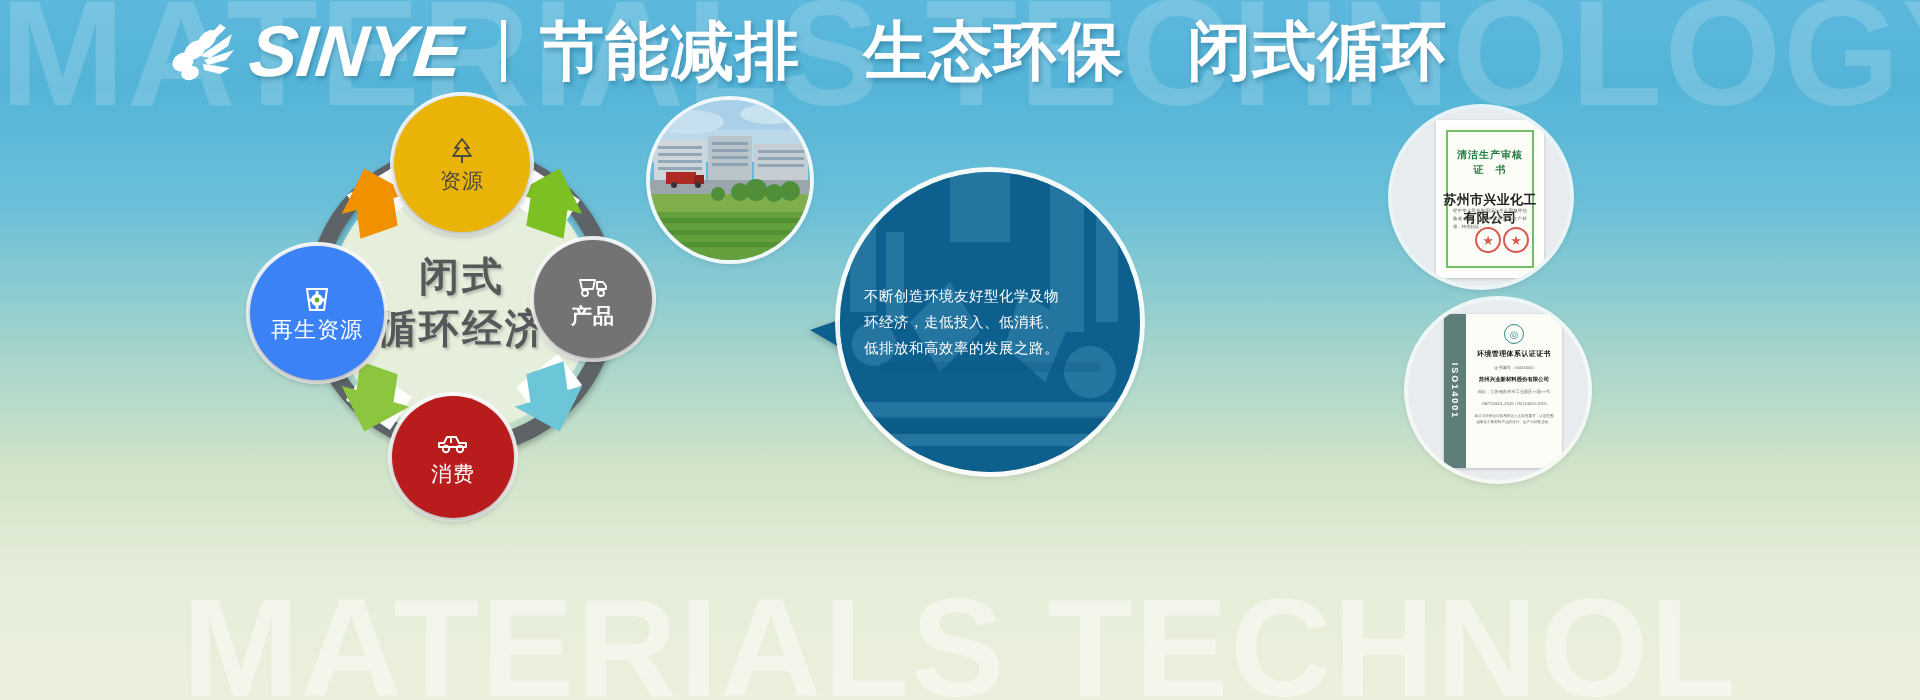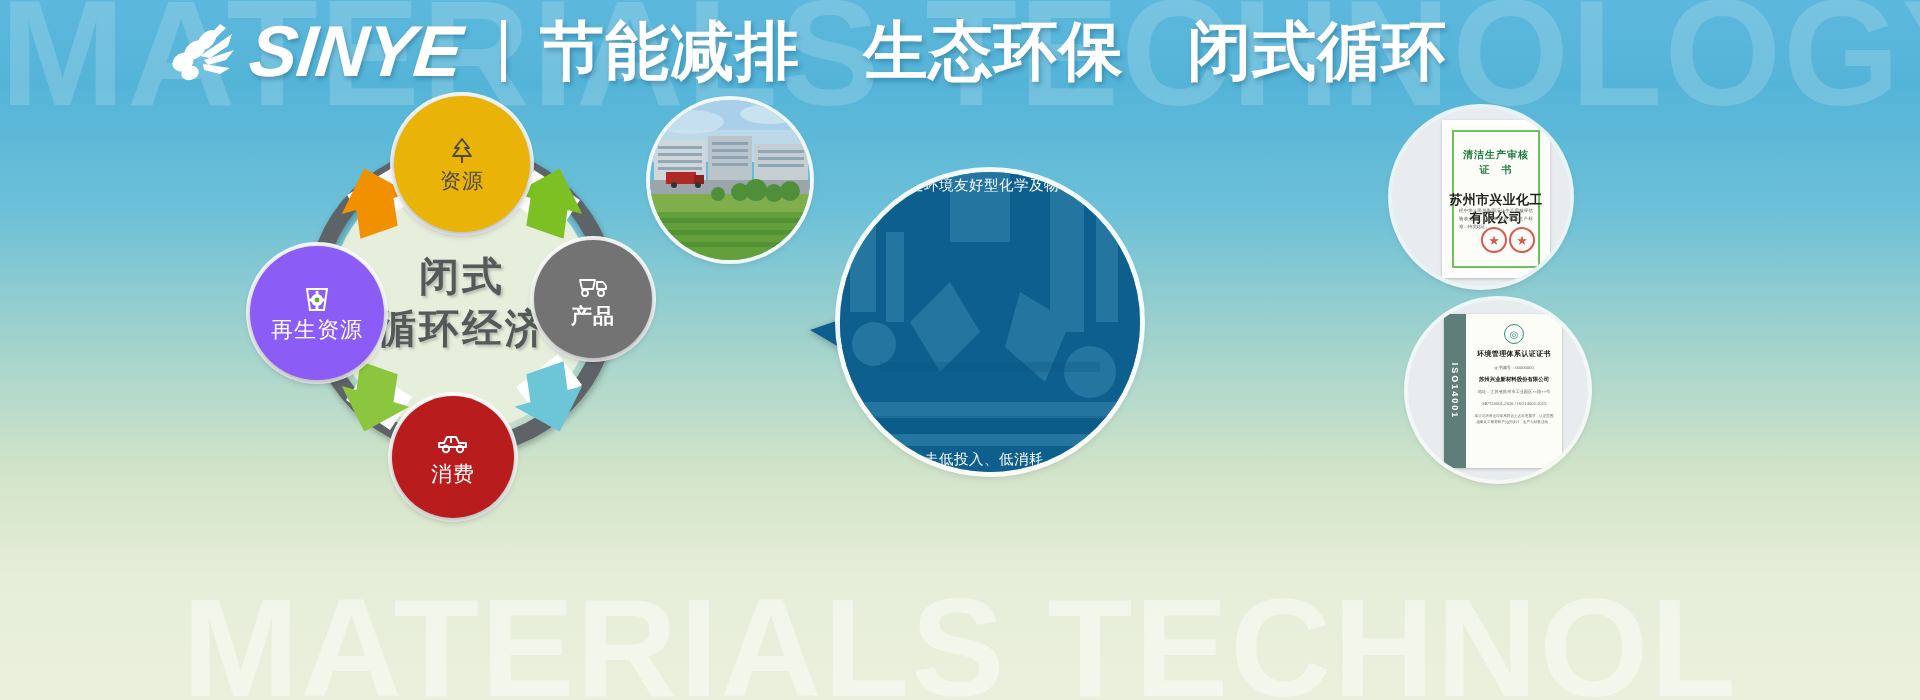--- a/index.html
+++ b/index.html
@@ -66,39 +66,39 @@
     display:flex; flex-direction:column; align-items:center; justify-content:center;
     box-shadow:0 3px 7px rgba(0,0,0,.3), 0 0 0 4px rgba(255,255,255,.92);
     z-index:10;
   }
   .node-label { font-size:21px; color:#fff; letter-spacing:1px; margin-top:2px; line-height:24px; }
   .node-icon { width:36px; height:32px; }
   .n-res   { left:132px; top:-4px;   width:136px; height:136px; background:#eab308; }
   .n-res .node-label { color:#4d4a42; }
   .n-prod  { left:272px; top:140px;  width:118px; height:118px; background:#737373;font-weight:bold; }
   .n-cons  { left:130px; top:296px;  width:122px; height:122px; background:#b91c1c; }
-  .n-recy  { left:-12px; top:146px;  width:134px; height:134px; background:#8b5cf6; }
+  .n-recy  { left:-12px; top:146px;  width:134px; height:134px; background:#3b82f6; }
   .n-recy .node-label { font-size:22px; }
 
   
   .photo {
     position:absolute; left:650px; top:100px; width:160px; height:160px;
     border-radius:50%; overflow:hidden; z-index:25;
     box-shadow:0 0 0 4px rgba(255,255,255,.9), 0 3px 8px rgba(0,0,0,.18);
   }
 
   
   .bubble {
     position:absolute; left:840px; top:172px; width:300px; height:300px;
     border-radius:50%; overflow:hidden; z-index:25;
     box-shadow:0 0 0 5px rgba(255,255,255,.92), 0 4px 10px rgba(0,0,0,.2);
   }
   .bubble-txt {
     position:absolute; left:0; top:0; width:300px; height:300px;
-    display:flex; flex-direction:column; justify-content:space-between;
+    display:flex; flex-direction:column; justify-content:center;
     padding:0 24px; z-index:4;
     color:#fff; font-size:14.5px; line-height:26px; letter-spacing:.5px;
   }
   .bubble-txt div { text-align:justify; }
   .bubble-tail {
     position:absolute; left:810px; top:310px; width:0; height:0; z-index:24;
     border-top:20px solid transparent;
     border-bottom:34px solid transparent;
     border-right:58px solid #0d5f8e;
     filter:drop-shadow(-2px 2px 3px rgba(0,0,0,.2));
@@ -110,21 +110,21 @@
     background:#e9ecee;
     box-shadow:0 0 0 4px rgba(255,255,255,.85), 0 3px 9px rgba(0,0,0,.18);
   }
   .cert-1 { left:1392px; top:108px; width:178px; height:178px; }
   .cert-2 { left:1408px; top:300px; width:180px; height:180px; }
 
   .cert-paper {
     position:absolute; background:#fdfdf8;
     box-shadow:0 1px 3px rgba(0,0,0,.2);
   }
-  .c1-paper { left:50px; top:12px; width:108px; height:158px; border:5px solid #fff; }
+  .c1-paper { left:44px; top:12px; width:108px; height:158px; border:5px solid #fff; }
   .c1-border { position:absolute; inset:5px; border:2px solid #6fbf63; }
   .c1-title {
     position:absolute; left:0; top:22px; width:100%; text-align:center;
     font-size:10px; font-weight:bold; color:#1f7a3f; line-height:15px; letter-spacing:1px;
   }
   .c1-sub {
     position:absolute; left:0; top:66px; width:100%; text-align:center;
     font-size:13px; font-weight:bold; color:#222; letter-spacing:.3px;
   }
   .c1-body {
@@ -350,20 +350,21 @@
     </g>
     <g opacity=".3" fill="#0a4f77">
       <rect x="0" y="244" width="300" height="18"></rect>
       <rect x="40" y="190" width="220" height="10"></rect>
     </g>
     <rect width="300" height="300" fill="#0d5f8e" opacity=".45"></rect>
   </svg>
   <div class="bubble-txt">
     <div>不断创造环境友好型化学及物</div>
     <div>环经济，走低投入、低消耗、</div>
+    <div>低排放和高效率的发展之路。</div>
   </div>
 </div>
 
 <div class="cert cert-1">
   <div class="cert-paper c1-paper">
     <div class="c1-border"></div>
     <div class="c1-title">
       <div>清洁生产审核</div>
       <div>证　书</div>
     </div>

